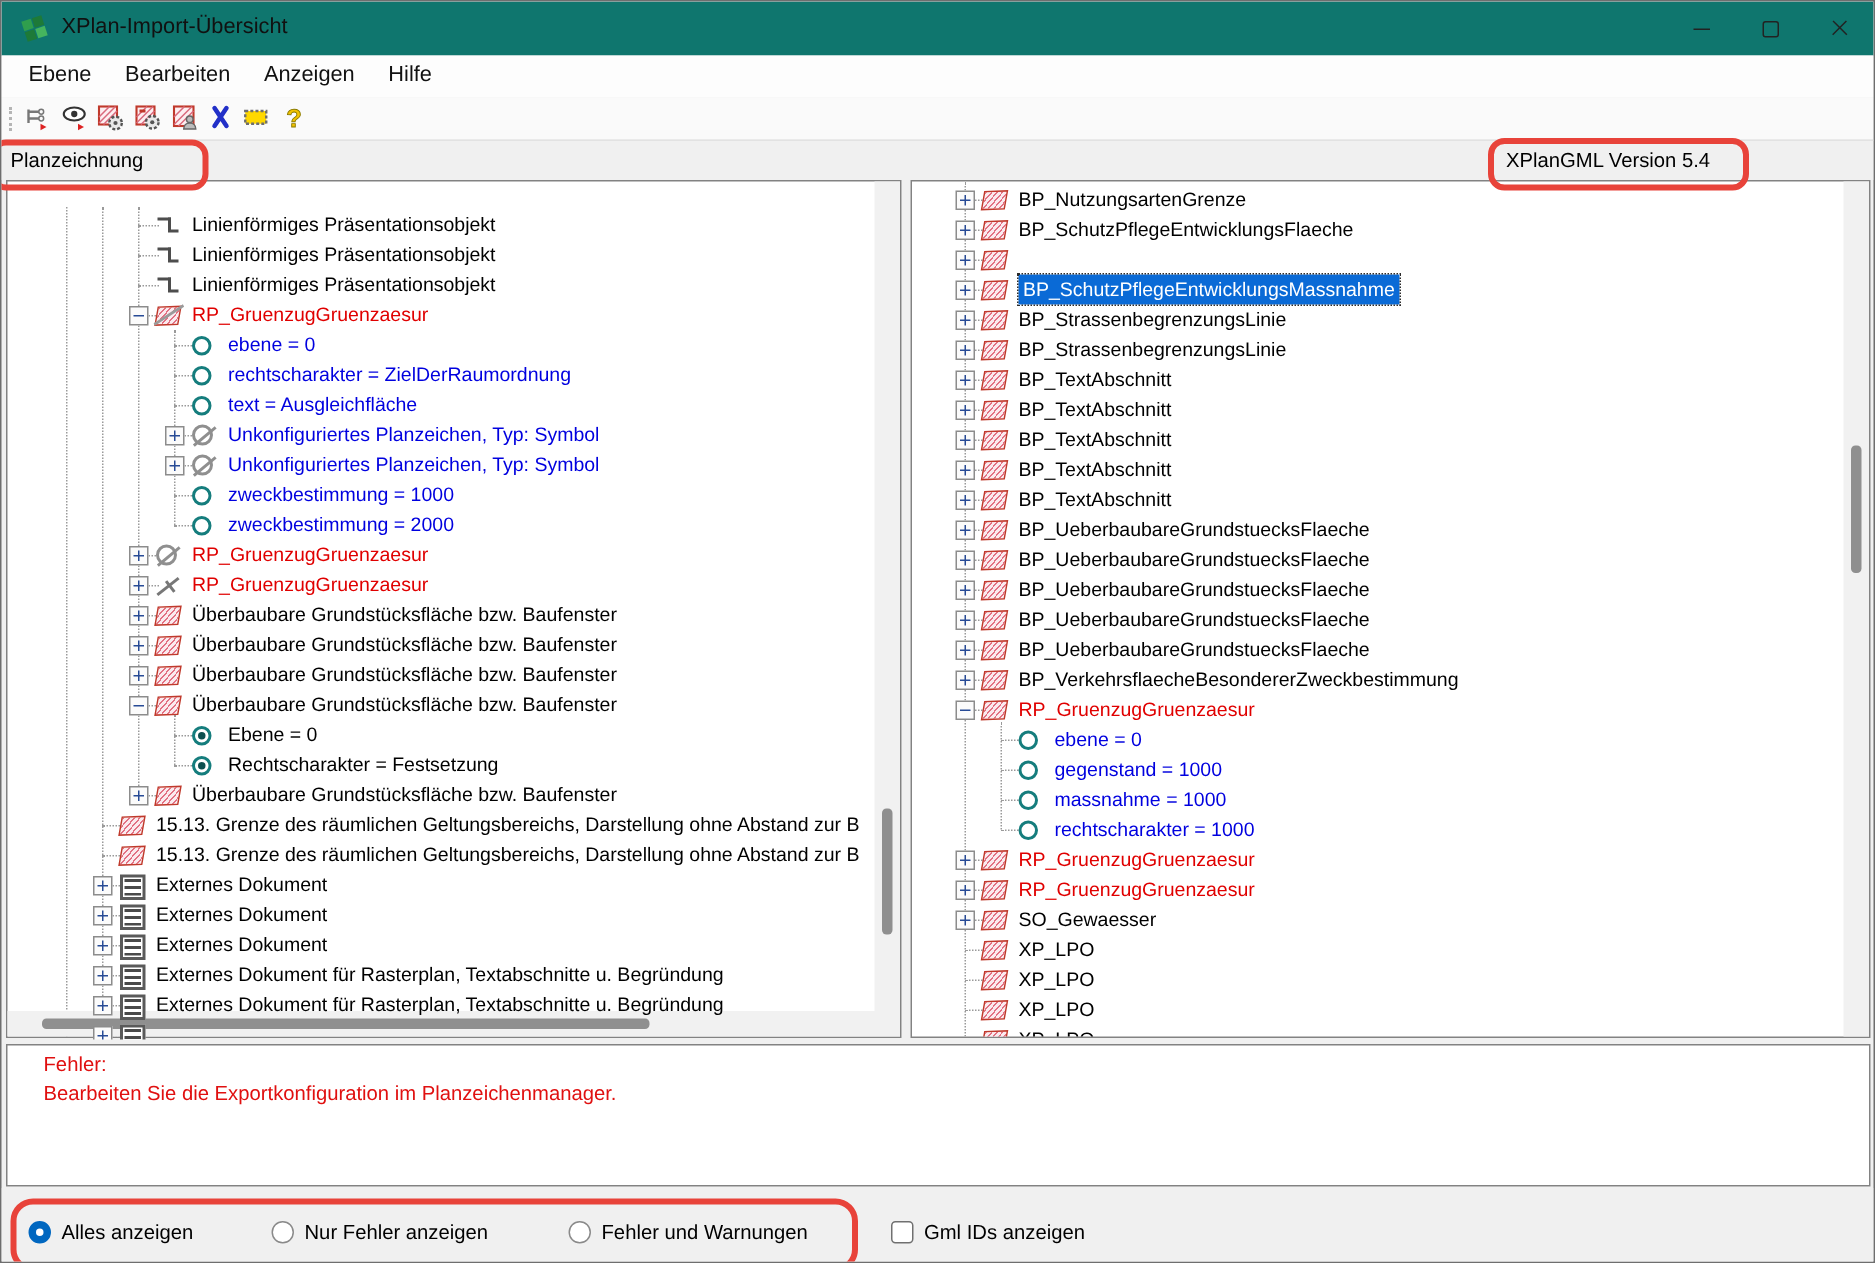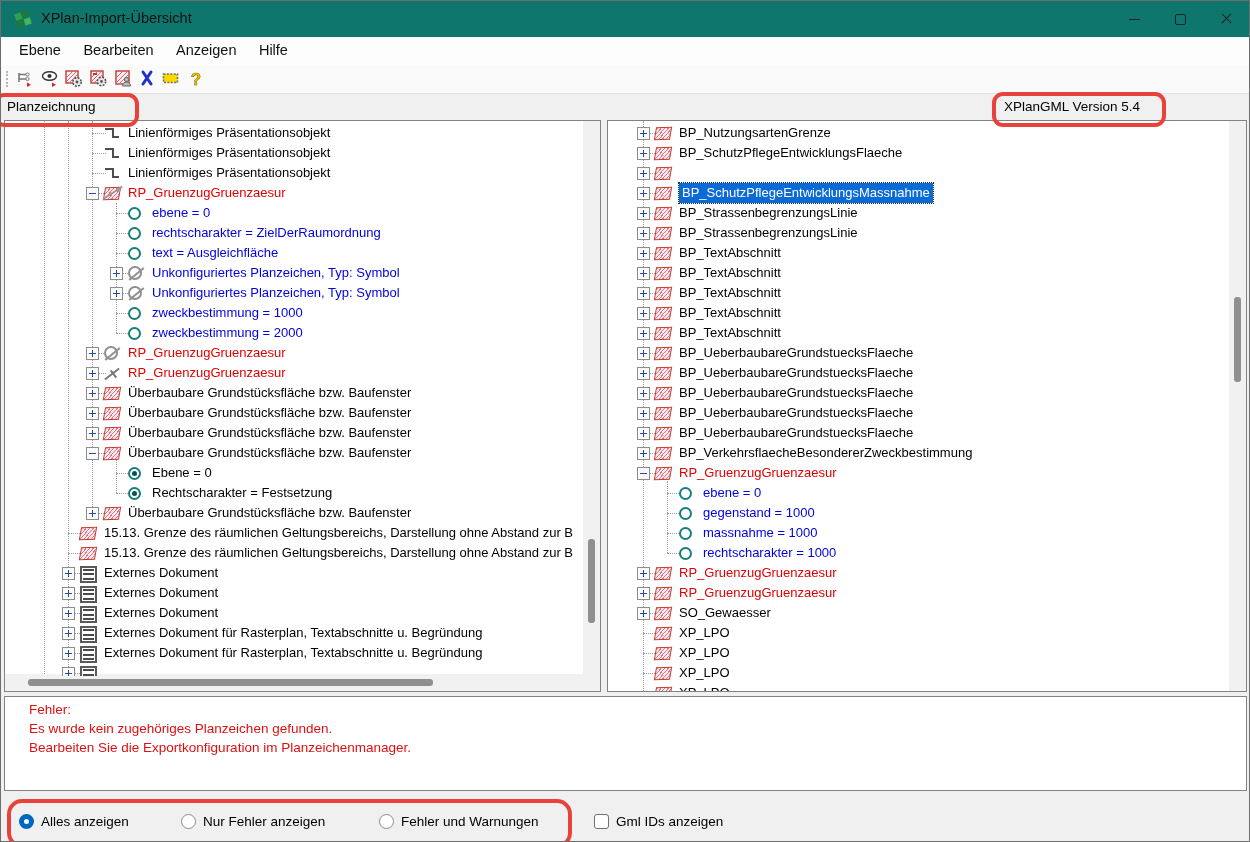--- a/index.html
+++ b/index.html
@@ -31,21 +31,21 @@
   
   .anno{position:absolute;border:4px solid #e8433a;border-radius:11px;z-index:60;pointer-events:none;}
   #anno1{left:-8px;top:92px;width:138px;height:26px;}
   #anno2{left:991px;top:91px;width:166px;height:27px;}
   #anno3{left:6px;top:798px;width:557px;height:41px;border-radius:15px;}
   
   .panel{position:absolute;top:119px;height:572px;background:#fff;border:1px solid #828282;box-sizing:border-box;}
   #lpanel{left:3px;width:597px;}
   #rpanel{left:606px;width:640px;}
   .tcontent{position:absolute;left:0;top:0;overflow:hidden;}
-  #lcontent{width:578px;height:555px;}
+  #lcontent{width:578px;height:555px;margin-top:17px;}
   #rcontent{width:621px;height:570px;}
   .vtrack{position:absolute;top:0;right:0;width:17px;background:#f1f1f1;}
   #lvtrack{height:555px;} #rvtrack{height:570px;}
   .vthumb{position:absolute;left:5px;width:7px;border-radius:3px;background:#8f8f8f;}
   #lvthumb{top:418px;height:84px;} #rvthumb{top:176px;height:85px;}
   #lhtrack{position:absolute;left:0;bottom:0;width:595px;height:17px;background:#f1f1f1;}
   #lhthumb{position:absolute;left:23px;top:5px;width:405px;height:7px;border-radius:3px;background:#8f8f8f;}
   
   .trow{position:absolute;left:0;width:100%;height:20px;}
   .hline{position:absolute;height:0;border-top:1px dotted #9a9a9a;top:10px;}
@@ -512,21 +512,20 @@
           <span class="tlabel t-black" style="left: 71px;">XP_LPO</span>
         </div>
       </div>
     <div id="rvtrack" class="vtrack">
         <div id="rvthumb" class="vthumb"></div>
       </div>
   </div>
 
   <div id="errpanel">
     <div class="errline" style="margin-top:4px">Fehler:</div>
-    <div class="errline">Es wurde kein zugehöriges Planzeichen gefunden.</div>
     <div class="errline">Bearbeiten Sie die Exportkonfiguration im Planzeichenmanager.</div>
   </div>
 
   <div id="footer">
     <div id="radio-group">
         <div class="fitem" style="left: 18px;">
           <span class="radio sel"></span>
           <span class="flabel">Alles anzeigen</span>
         </div>
         <div class="fitem" style="left: 180px;">

